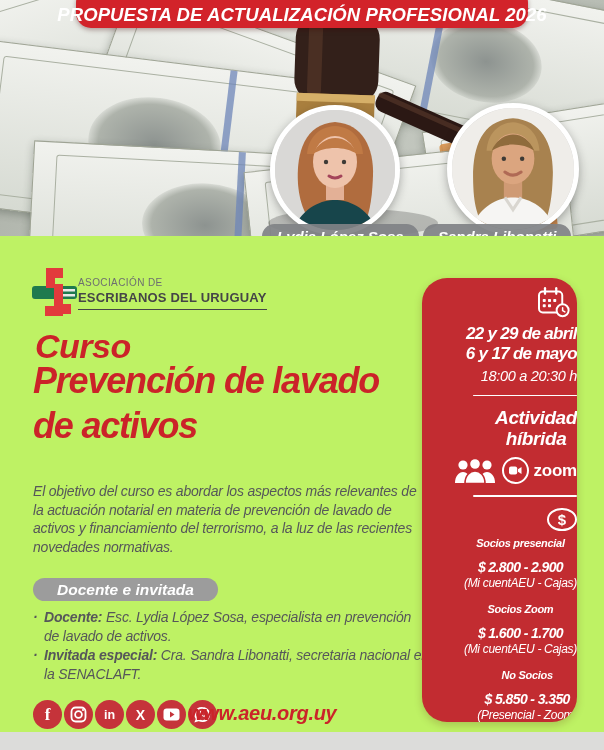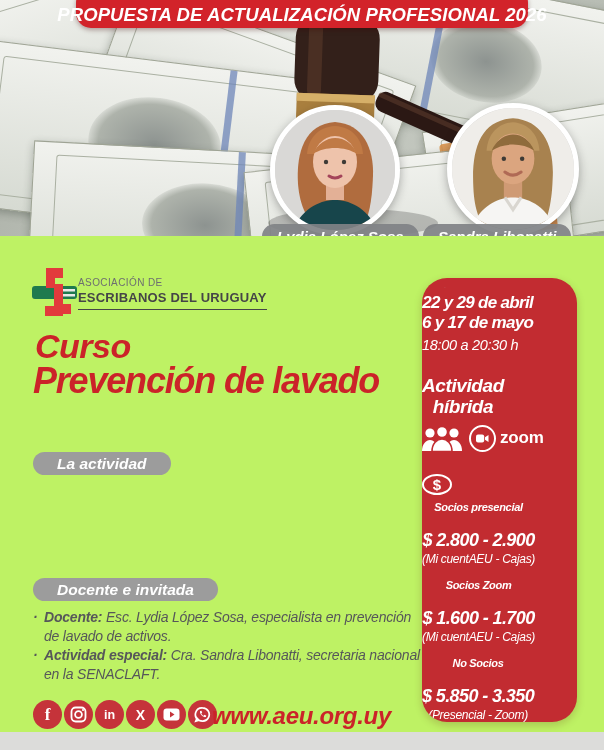--- a/index.html
+++ b/index.html
@@ -58,43 +58,43 @@
   .bullet{position:relative;padding-left:11px;margin-bottom:1px;}
   .bullet::before{content:"·";position:absolute;left:0;top:0;font-weight:bold;}
   .bullet b{font-weight:bold;}
   
   .social-row{position:absolute;left:33px;top:700px;display:flex;align-items:center;}
   .soc{width:29px;height:29px;border-radius:50%;background:#c5333a;margin-right:2px;
     display:flex;align-items:center;justify-content:center;color:#fff;cursor:pointer;}
   .soc.fb span{font-size:17px;font-weight:bold;font-family:"Liberation Serif",serif;}
   .soc.li span{font-size:12.5px;font-weight:bold;}
   .soc.xx span{font-size:14px;font-weight:bold;}
-  .site-url{position:absolute;left:212px;top:702px;color:#cb2329;font-size:24px;
+  .site-url{position:absolute;left:188px;top:702px;color:#cb2329;font-size:20px;
     font-weight:bold;font-style:italic;letter-spacing:-.3px;cursor:pointer;}
   
   .sidebar{position:absolute;left:422px;top:278px;width:155px;height:444px;
     background:#c22c31;border-radius:25px;color:#fff;display:flex;flex-direction:column;
-    align-items:flex-start;text-align:center;overflow:hidden;box-shadow:0 3px 8px rgba(80,10,10,.2);}
+    align-items:flex-end;text-align:center;overflow:hidden;box-shadow:0 3px 8px rgba(80,10,10,.2);}
   .sb-cal{margin-top:9px;}
   .sb-dates{margin-top:5px;font-size:17px;font-weight:bold;font-style:italic;
     line-height:20px;letter-spacing:-.7px;white-space:nowrap;}
   .sb-time{margin-top:4px;font-size:14.5px;font-style:italic;letter-spacing:-.3px;}
   .sb-divider{width:104px;height:2px;background:#fff;border-radius:1px;margin:11px 0;}
   .sb-modality{font-size:19px;font-weight:bold;font-style:italic;line-height:21px;letter-spacing:-.4px;}
   .sb-hybrid-icons{margin-top:8px;display:flex;align-items:center;gap:7px;}
   .zoom-wrap{display:flex;align-items:center;gap:4px;}
   .zoom-circle{width:23px;height:23px;border:2.5px solid #fff;border-radius:50%;
     display:flex;align-items:center;justify-content:center;}
   .zoom-word{font-size:17px;font-weight:bold;letter-spacing:-.2px;}
   .dollar-circle{width:26px;height:26px;border:2.5px solid #fff;border-radius:50%;
     display:flex;align-items:center;justify-content:center;font-size:15px;font-weight:bold;}
   .price{margin-top:6px;}
   .price + .price{margin-top:13px;}
   .price .plabel{font-size:11px;font-weight:bold;font-style:italic;letter-spacing:-.3px;}
-  .price .pamount{font-size:18px;font-weight:bold;font-style:italic;letter-spacing:-.6px;margin-top:17px;white-space:nowrap;}
+  .price .pamount{font-size:14px;font-weight:bold;font-style:italic;letter-spacing:-.6px;margin-top:10px;white-space:nowrap;}
   .price .pnote{font-size:12px;font-style:italic;letter-spacing:-.3px;margin-top:1px;white-space:nowrap;}
 </style>
 </head>
 <body>
 
 <div class="poster">
 
   <div class="photo">
     <div class="bill" style="left:-70px;top:-30px;width:340px;height:150px;transform:rotate(-17deg);">
         <span class="lines"></span>
@@ -199,28 +199,29 @@
     </svg>
     <div class="logo-text">
       <div class="l1">ASOCIACIÓN DE</div>
       <div class="l2">ESCRIBANOS DEL URUGUAY</div>
     </div>
   </div>
 
   <div class="kicker">Curso</div>
   <div class="title">
     <div>Prevención de lavado</div>
-  </div>
-
-  <div class="pill p1">La actividad</div>
+    <div>de activos</div>
+  </div>
+
+  <div class="paragraph">El objetivo del curso es abordar los aspectos más relevantes de la actuación notarial en materia de prevención de lavado de activos y financiamiento del terrorismo, a la luz de las recientes novedades normativas.</div>
 
   <div class="pill p2">Docente e invitada</div>
   <div class="bullets">
     <div class="bullet"><b>Docente:</b><span> Esc. Lydia López Sosa, especialista en prevención de lavado de activos.</span></div>
-    <div class="bullet"><b>Actividad especial:</b><span> Cra. Sandra Libonatti, secretaria nacional en la SENACLAFT.</span></div>
+    <div class="bullet"><b>Invitada especial:</b><span> Cra. Sandra Libonatti, secretaria nacional en la SENACLAFT.</span></div>
   </div>
 
   <div class="social-row">
     <span class="soc fb">
         <span>f</span>
       </span>
     <span class="soc">
       <svg width="17" height="17" viewBox="0 0 17 17">
           <rect x="1.5" y="1.5" width="14" height="14" rx="4.2" fill="none" stroke="#fff" stroke-width="1.8"></rect>
           <circle cx="8.5" cy="8.5" r="3.4" fill="none" stroke="#fff" stroke-width="1.8"></circle>

